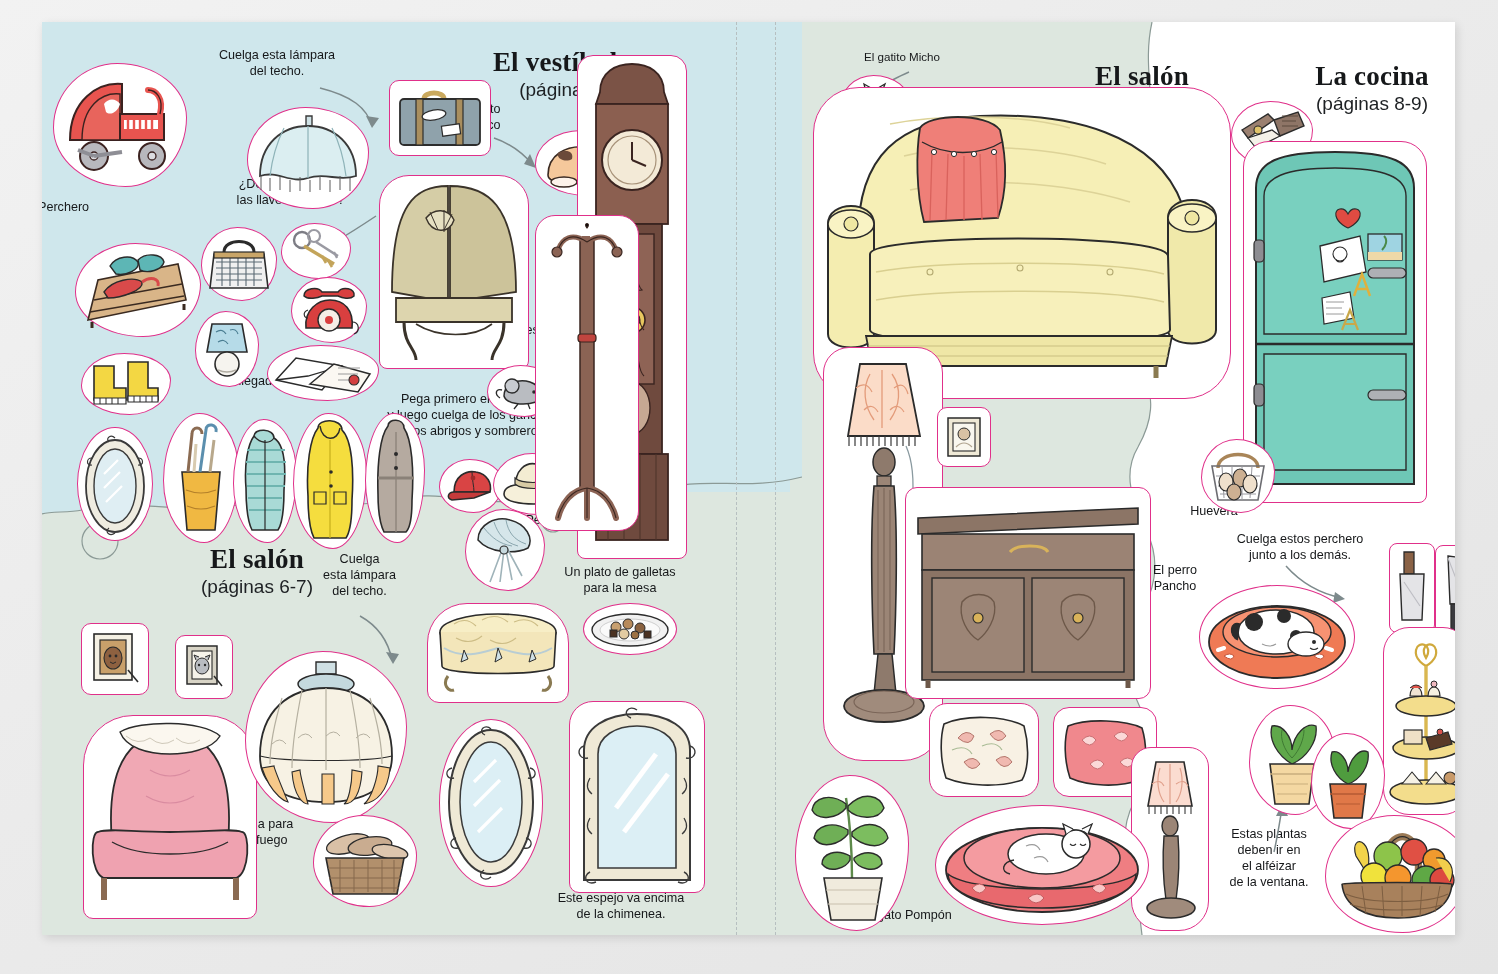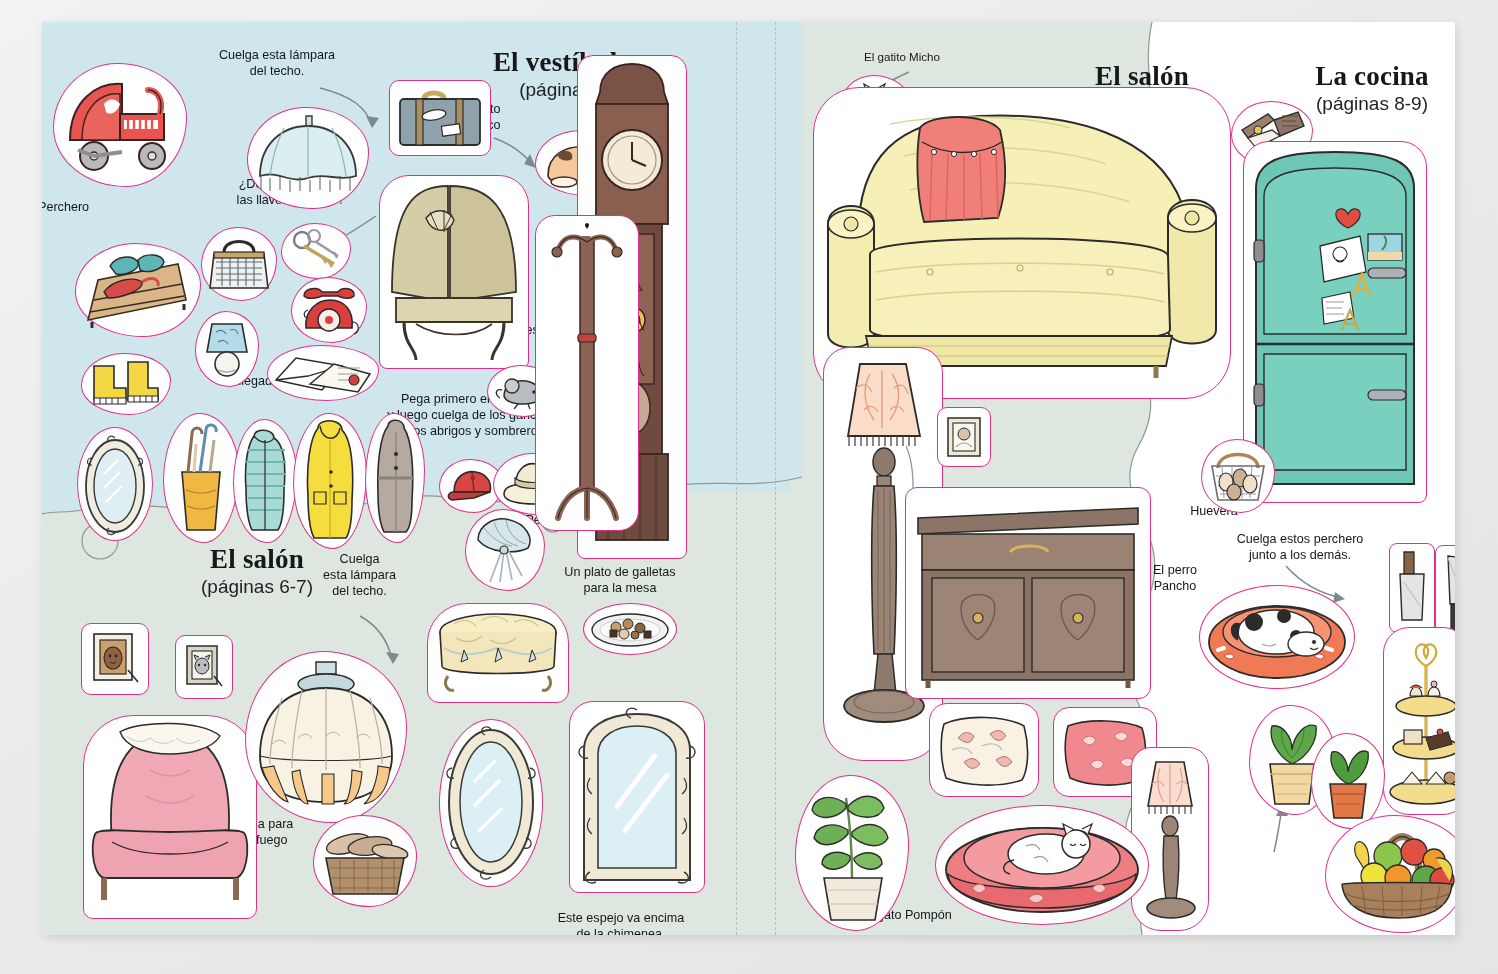--- a/index.html
+++ b/index.html
@@ -129,28 +129,32 @@
 y luego cuelga de los ganchos
 estos abrigos y sombreros.</div>
   <div class="cap" style="left:454px;top:491px;width:110px;">Perchero</div>
   <div class="cap" style="left:265px;top:530px;width:105px;">Cuelga
 esta lámpara
 del techo.</div>
   <div class="cap" style="left:498px;top:543px;width:160px;">Un plato de galletas
 para la mesa</div>
   <div class="cap" style="left:178px;top:795px;width:90px;">Leña para
 el fuego</div>
-  <div class="cap" style="left:489px;top:869px;width:180px;margin-top:20px;">Este espejo va encima
+  <div class="cap" style="left:489px;top:869px;width:180px;">Este espejo va encima
 de la chimenea.</div>
   <div class="cap small" style="left:800px;top:28px;width:120px;">El gatito Micho</div>
   <div class="cap" style="left:1122px;top:482px;width:100px;">Huevera</div>
   <div class="cap" style="left:1178px;top:510px;width:160px;">Cuelga estos perchero
 junto a los demás.</div>
   <div class="cap" style="left:1088px;top:541px;width:90px;">El perro
 Pancho</div>
+  <div class="cap" style="left:1172px;top:805px;width:110px;">Estas plantas
+deben ir en
+el alféizar
+de la ventana.</div>
   <div class="cap" style="left:800px;top:886px;width:130px;">El gato Pompón</div>
 
   <svg class="arrow" style="left:270px;top:60px;" width="90" height="60">
     <path d="M8,6 C40,14 55,26 60,44" fill="none" stroke="#7d8a8c" stroke-width="1.5"></path>
     <path d="M60,46 L54,34 L67,36 Z" fill="#7d8a8c"></path>
     </svg>
   <svg class="arrow" style="left:448px;top:112px;" width="60" height="44">
     <path d="M4,4 C22,10 34,20 44,32" fill="none" stroke="#7d8a8c" stroke-width="1.5"></path>
     <path d="M46,34 L34,30 L40,20 Z" fill="#7d8a8c"></path>
     </svg>

